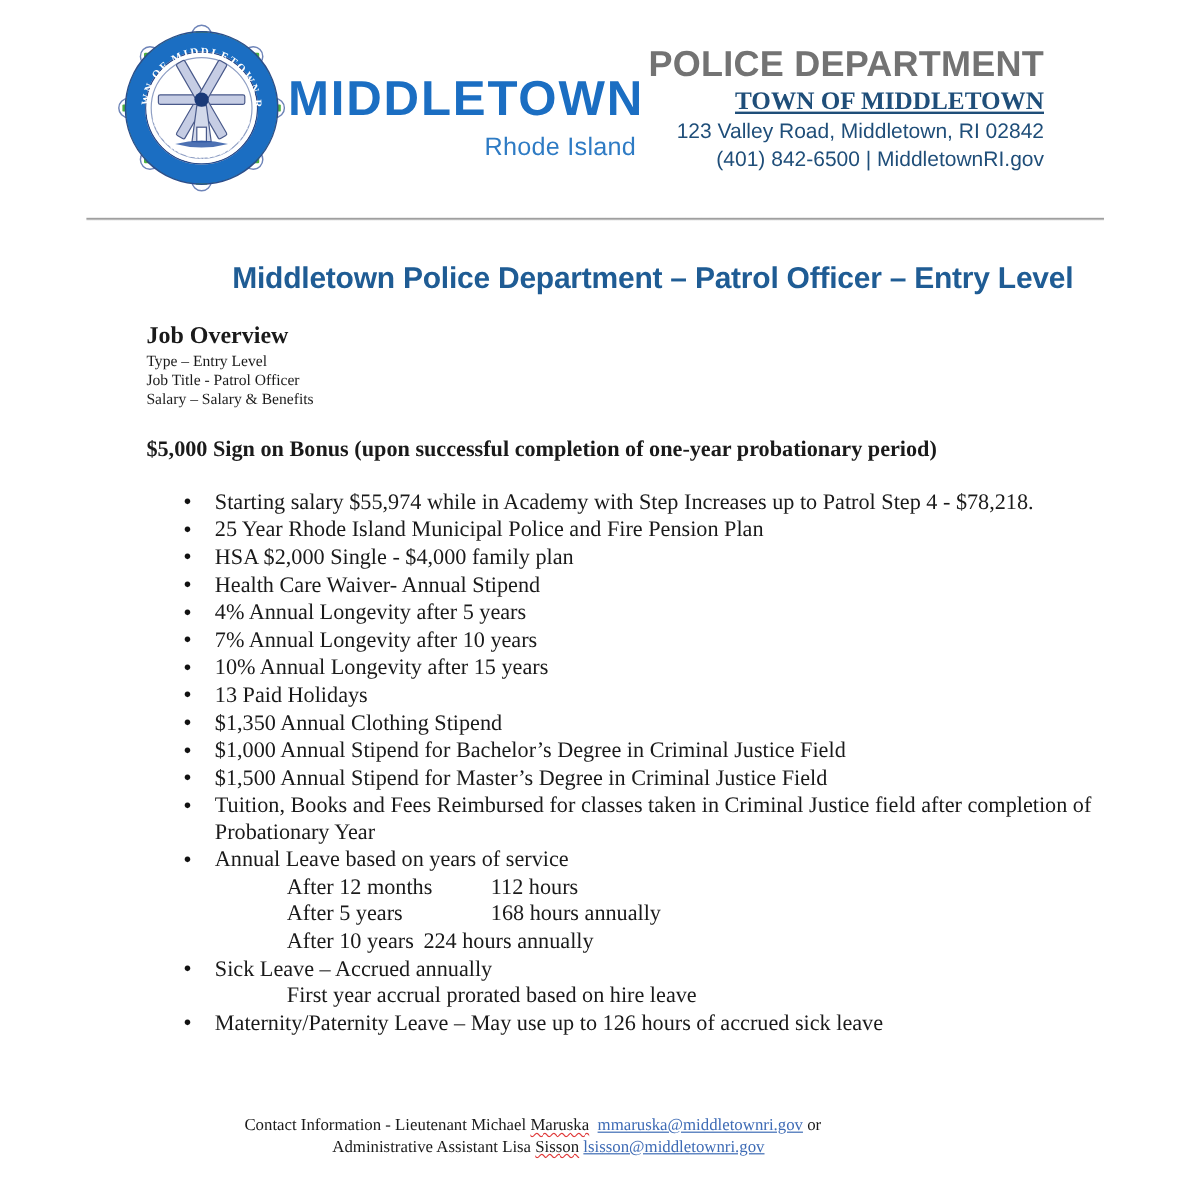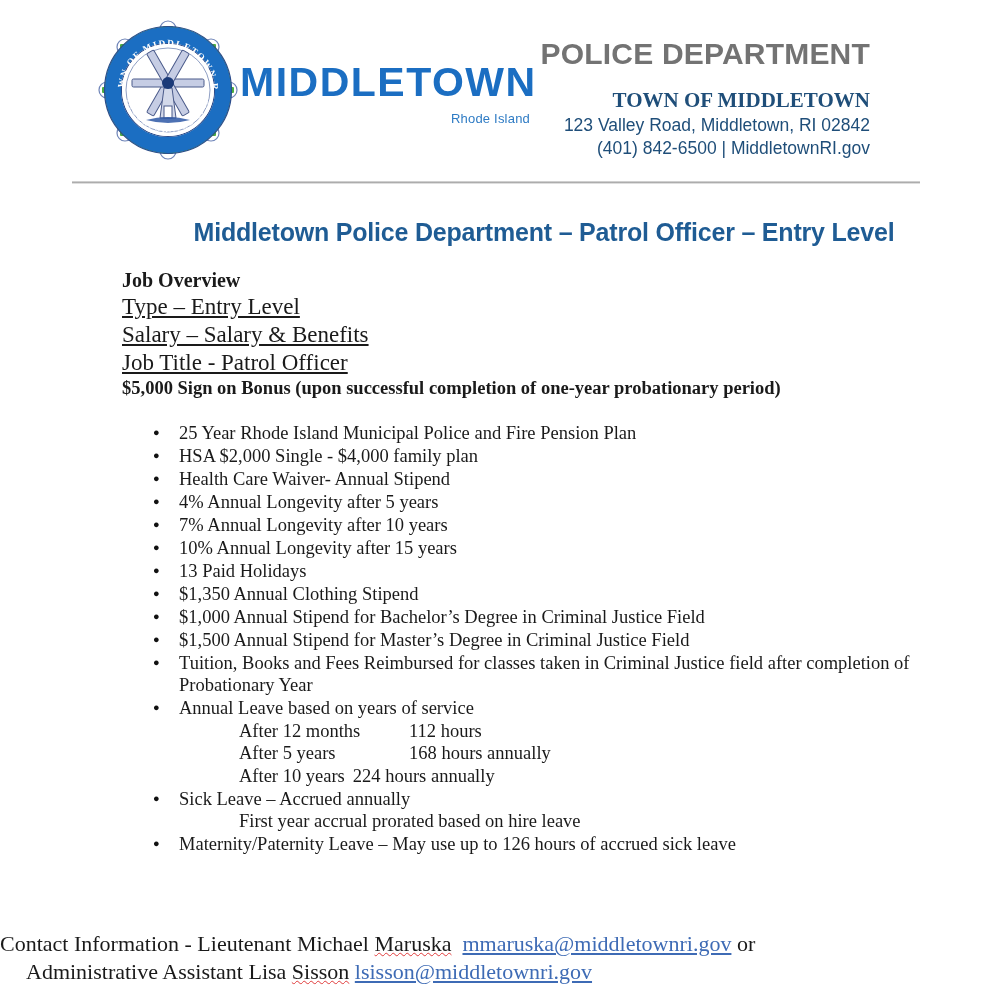--- a/index.html
+++ b/index.html
@@ -46,21 +46,21 @@
     font-size: 41px;
     letter-spacing: 1.5px;
     color: #1B6EC2;
     line-height: 1;
     display:block;
     text-align: right;
   }
   .wordmark-sub {
     font-family: "Liberation Sans", sans-serif;
     font-weight: 400;
-    font-size: 13px;
+    font-size: 21px;
     color: #2E7BC4;
     line-height: 1;
     display:block;
     margin-top: 9px;
     text-align: right;
     letter-spacing: 0.2px;
   }
 
   .agency {
     position: absolute;
@@ -78,21 +78,22 @@
     letter-spacing: 0.2px;
     display: block;
   }
   .agency-town {
     font-family: "Liberation Serif", serif;
     font-weight: 700;
     font-size: 21px;
     color: #1F4E79;
     line-height: 1.2;
     display: block;
-    margin-top: 18px;
+    margin-top: 2px;
+    text-decoration: underline;
   }
   .agency-addr {
     font-family: Liberation Sans, sans-serif;
     font-weight: 400;
     font-size: 17.5px;
     color: #1F4E79;
     line-height: 1.32;
     display: block;
   }
 
@@ -126,28 +127,28 @@
     top: 268px;
     width: 790px;
   }
 
   .overview-head {
     font-weight: 700;
     font-size: 20px;
     line-height: 1.23;
   }
   .overview-line {
-    font-size: 23px;
+    font-size: 13px;
     line-height: 1.23;
-    text-decoration: underline;
   }
   .bonus {
     font-weight: 700;
     font-size: 18.5px;
     line-height: 1.23;
+    margin-top: 23px;
   }
 
   ul.bullets {
     list-style: none;
     margin: 22px 0 0 0;
     padding: 0;
   }
   ul.bullets > li {
     position: relative;
     padding-left: 57px;
@@ -173,21 +174,22 @@
     white-space: pre;
   }
   .subline .lbl { display: inline-block; }
   .subline .val { display: inline-block; text-align: right; }
 
   .contact {
     position: absolute;
     left: 0;
     top: 930px;
     width: 888px;
-    font-size: 22px;
+    text-align: center;
+    font-size: 14px;
     line-height: 1.25;
   }
   .contact-line { display: block; }
   .contact-line.second { padding-left: 26px; }
   .misspell {
     text-decoration: underline;
     text-decoration-style: wavy;
     text-decoration-color: #e03b3b;
     text-decoration-thickness: 1px;
   }
@@ -288,26 +290,27 @@
 
   <div class="rule"></div>
 </div>
 
 <div class="doc-title">Middletown Police Department – Patrol Officer – Entry Level</div>
 
 <div class="content">
 
   <div class="overview-head">Job Overview</div>
   <div class="overview-line">Type – Entry Level</div>
+  <div class="overview-line">Job Title - Patrol Officer</div>
   <div class="overview-line">Salary – Salary &amp; Benefits</div>
-  <div class="overview-line">Job Title - Patrol Officer</div>
 
   <div class="bonus">$5,000 Sign on Bonus (upon successful completion of one-year probationary period)</div>
 
   <ul class="bullets">
+    <li>Starting salary $55,974 while in Academy with Step Increases up to Patrol Step 4 - $78,218.</li>
     <li>25 Year Rhode Island Municipal Police and Fire Pension Plan</li>
     <li>HSA $2,000 Single - $4,000 family plan</li>
     <li>Health Care Waiver- Annual Stipend</li>
     <li>4% Annual Longevity after 5 years</li>
     <li>7% Annual Longevity after 10 years</li>
     <li>10% Annual Longevity after 15 years</li>
     <li>13 Paid Holidays</li>
     <li>$1,350 Annual Clothing Stipend</li>
     <li>$1,000 Annual Stipend for Bachelor’s Degree in Criminal Justice Field</li>
     <li>$1,500 Annual Stipend for Master’s Degree in Criminal Justice Field</li>

